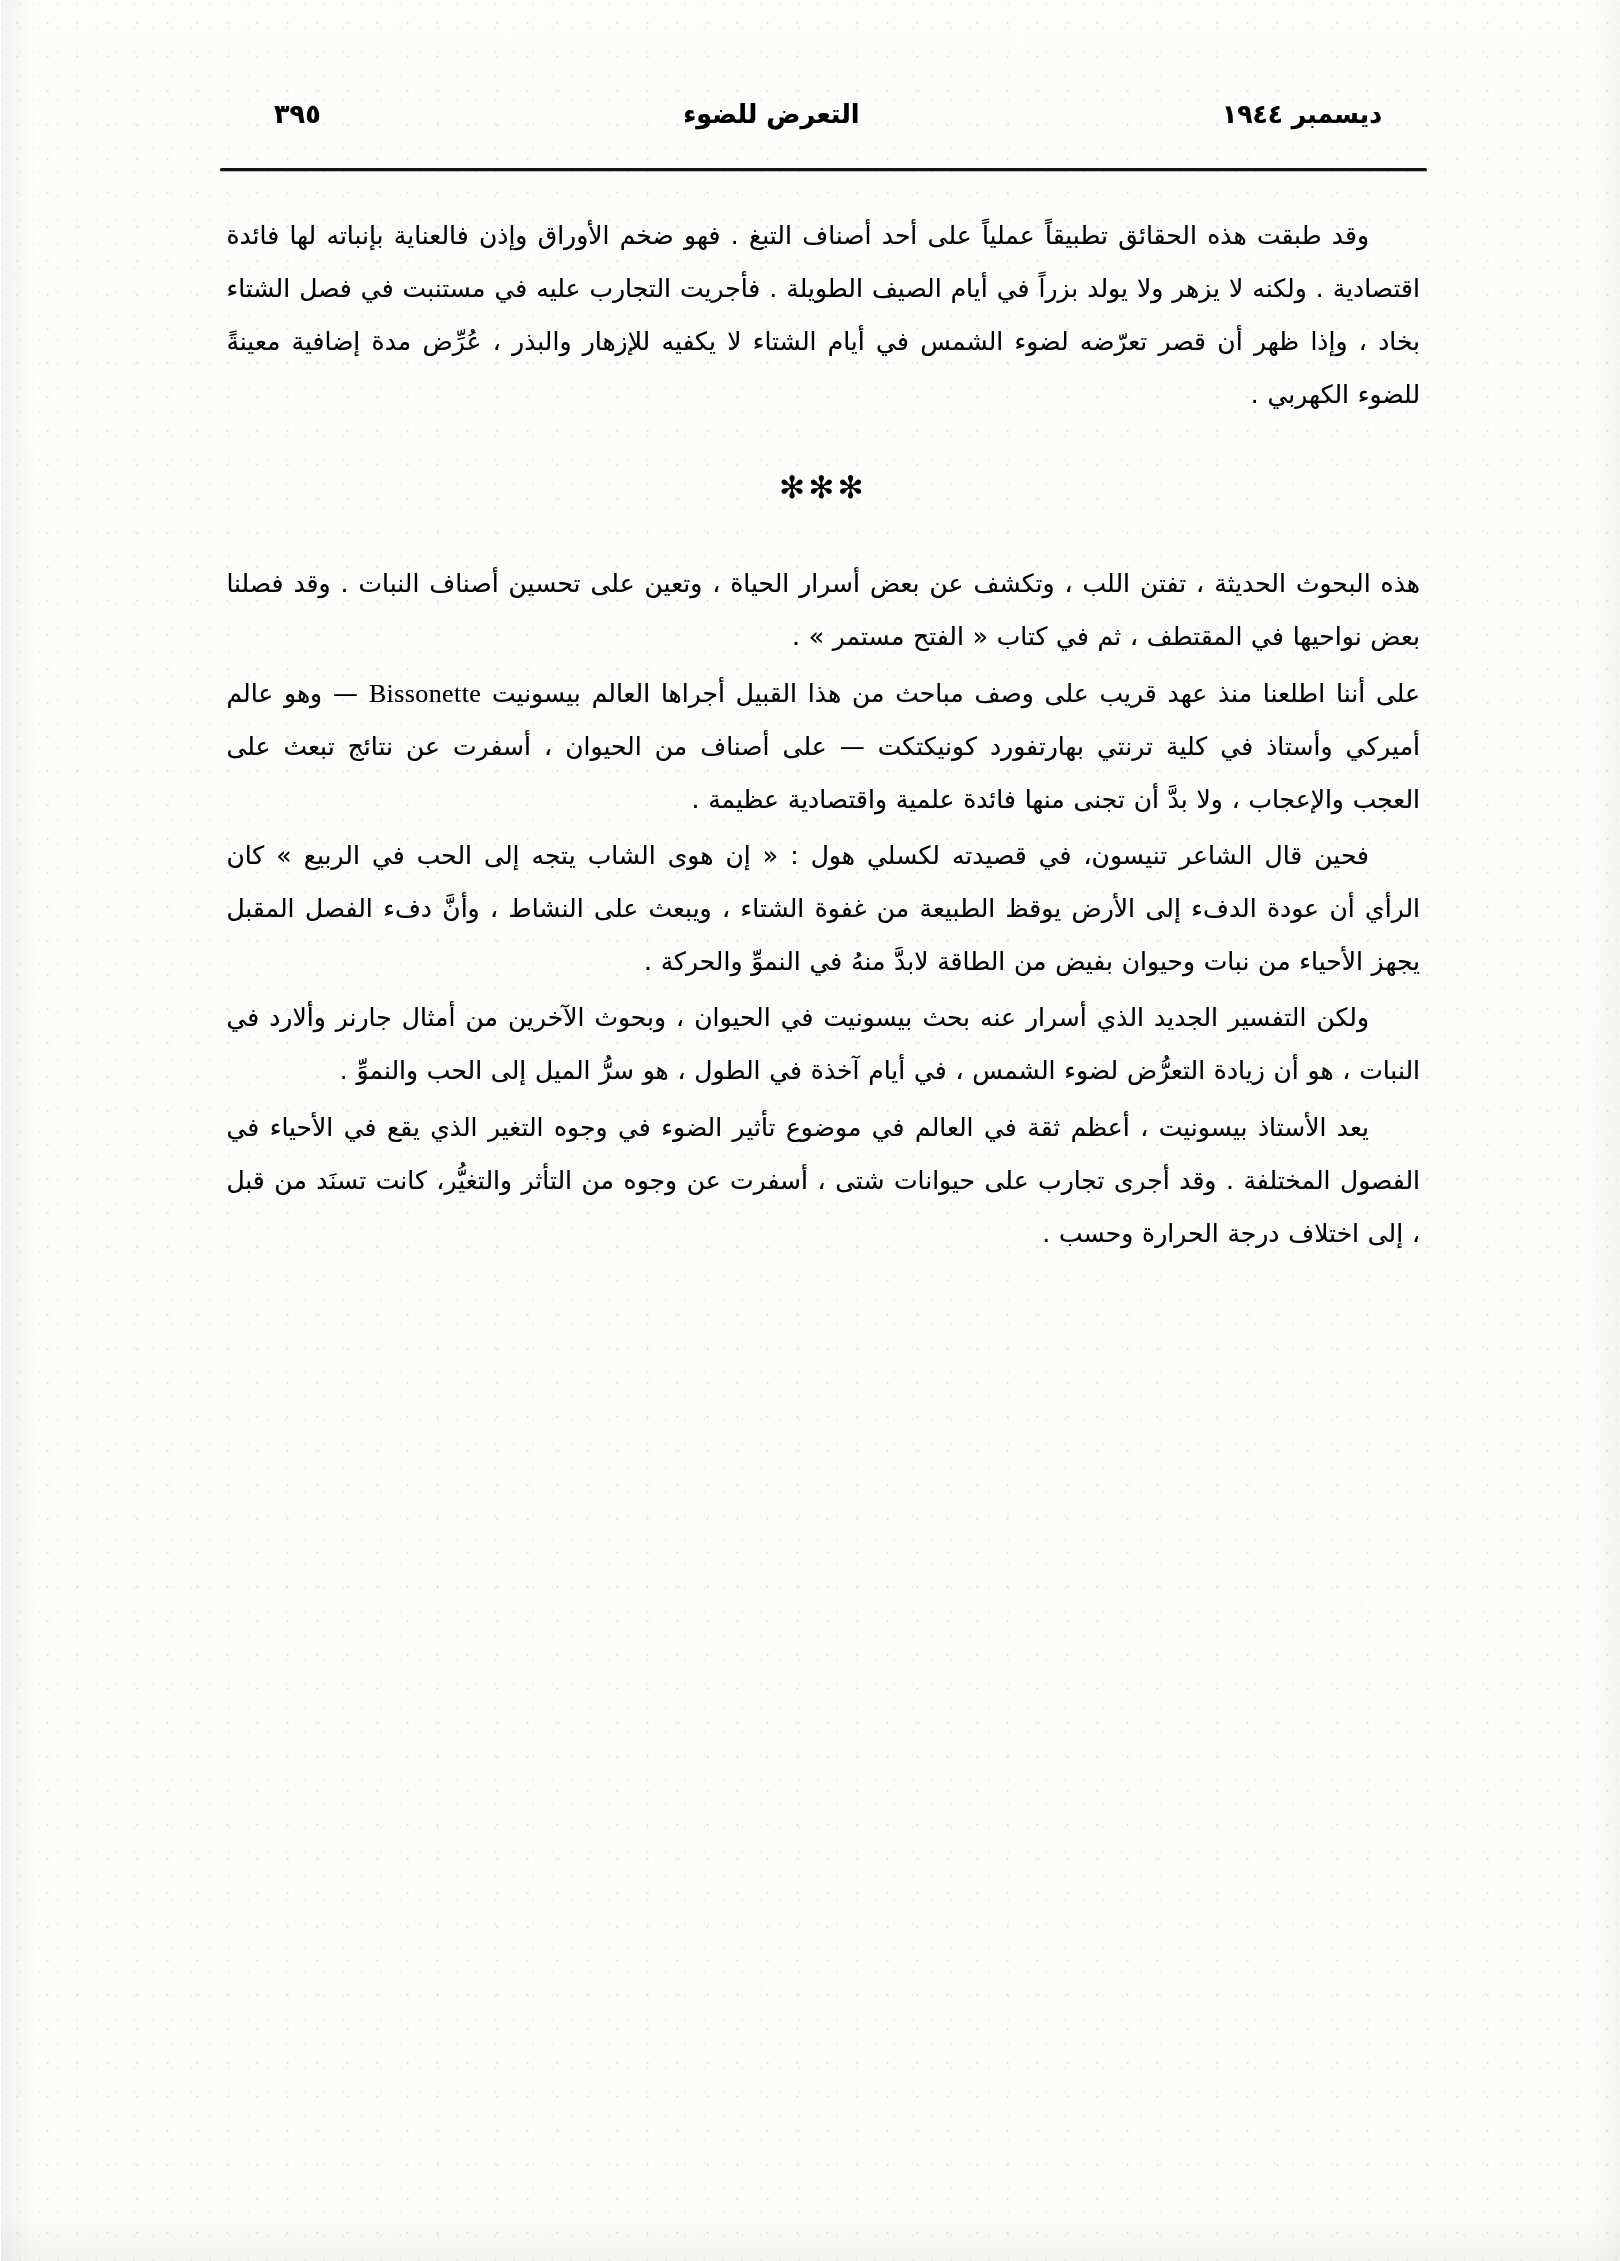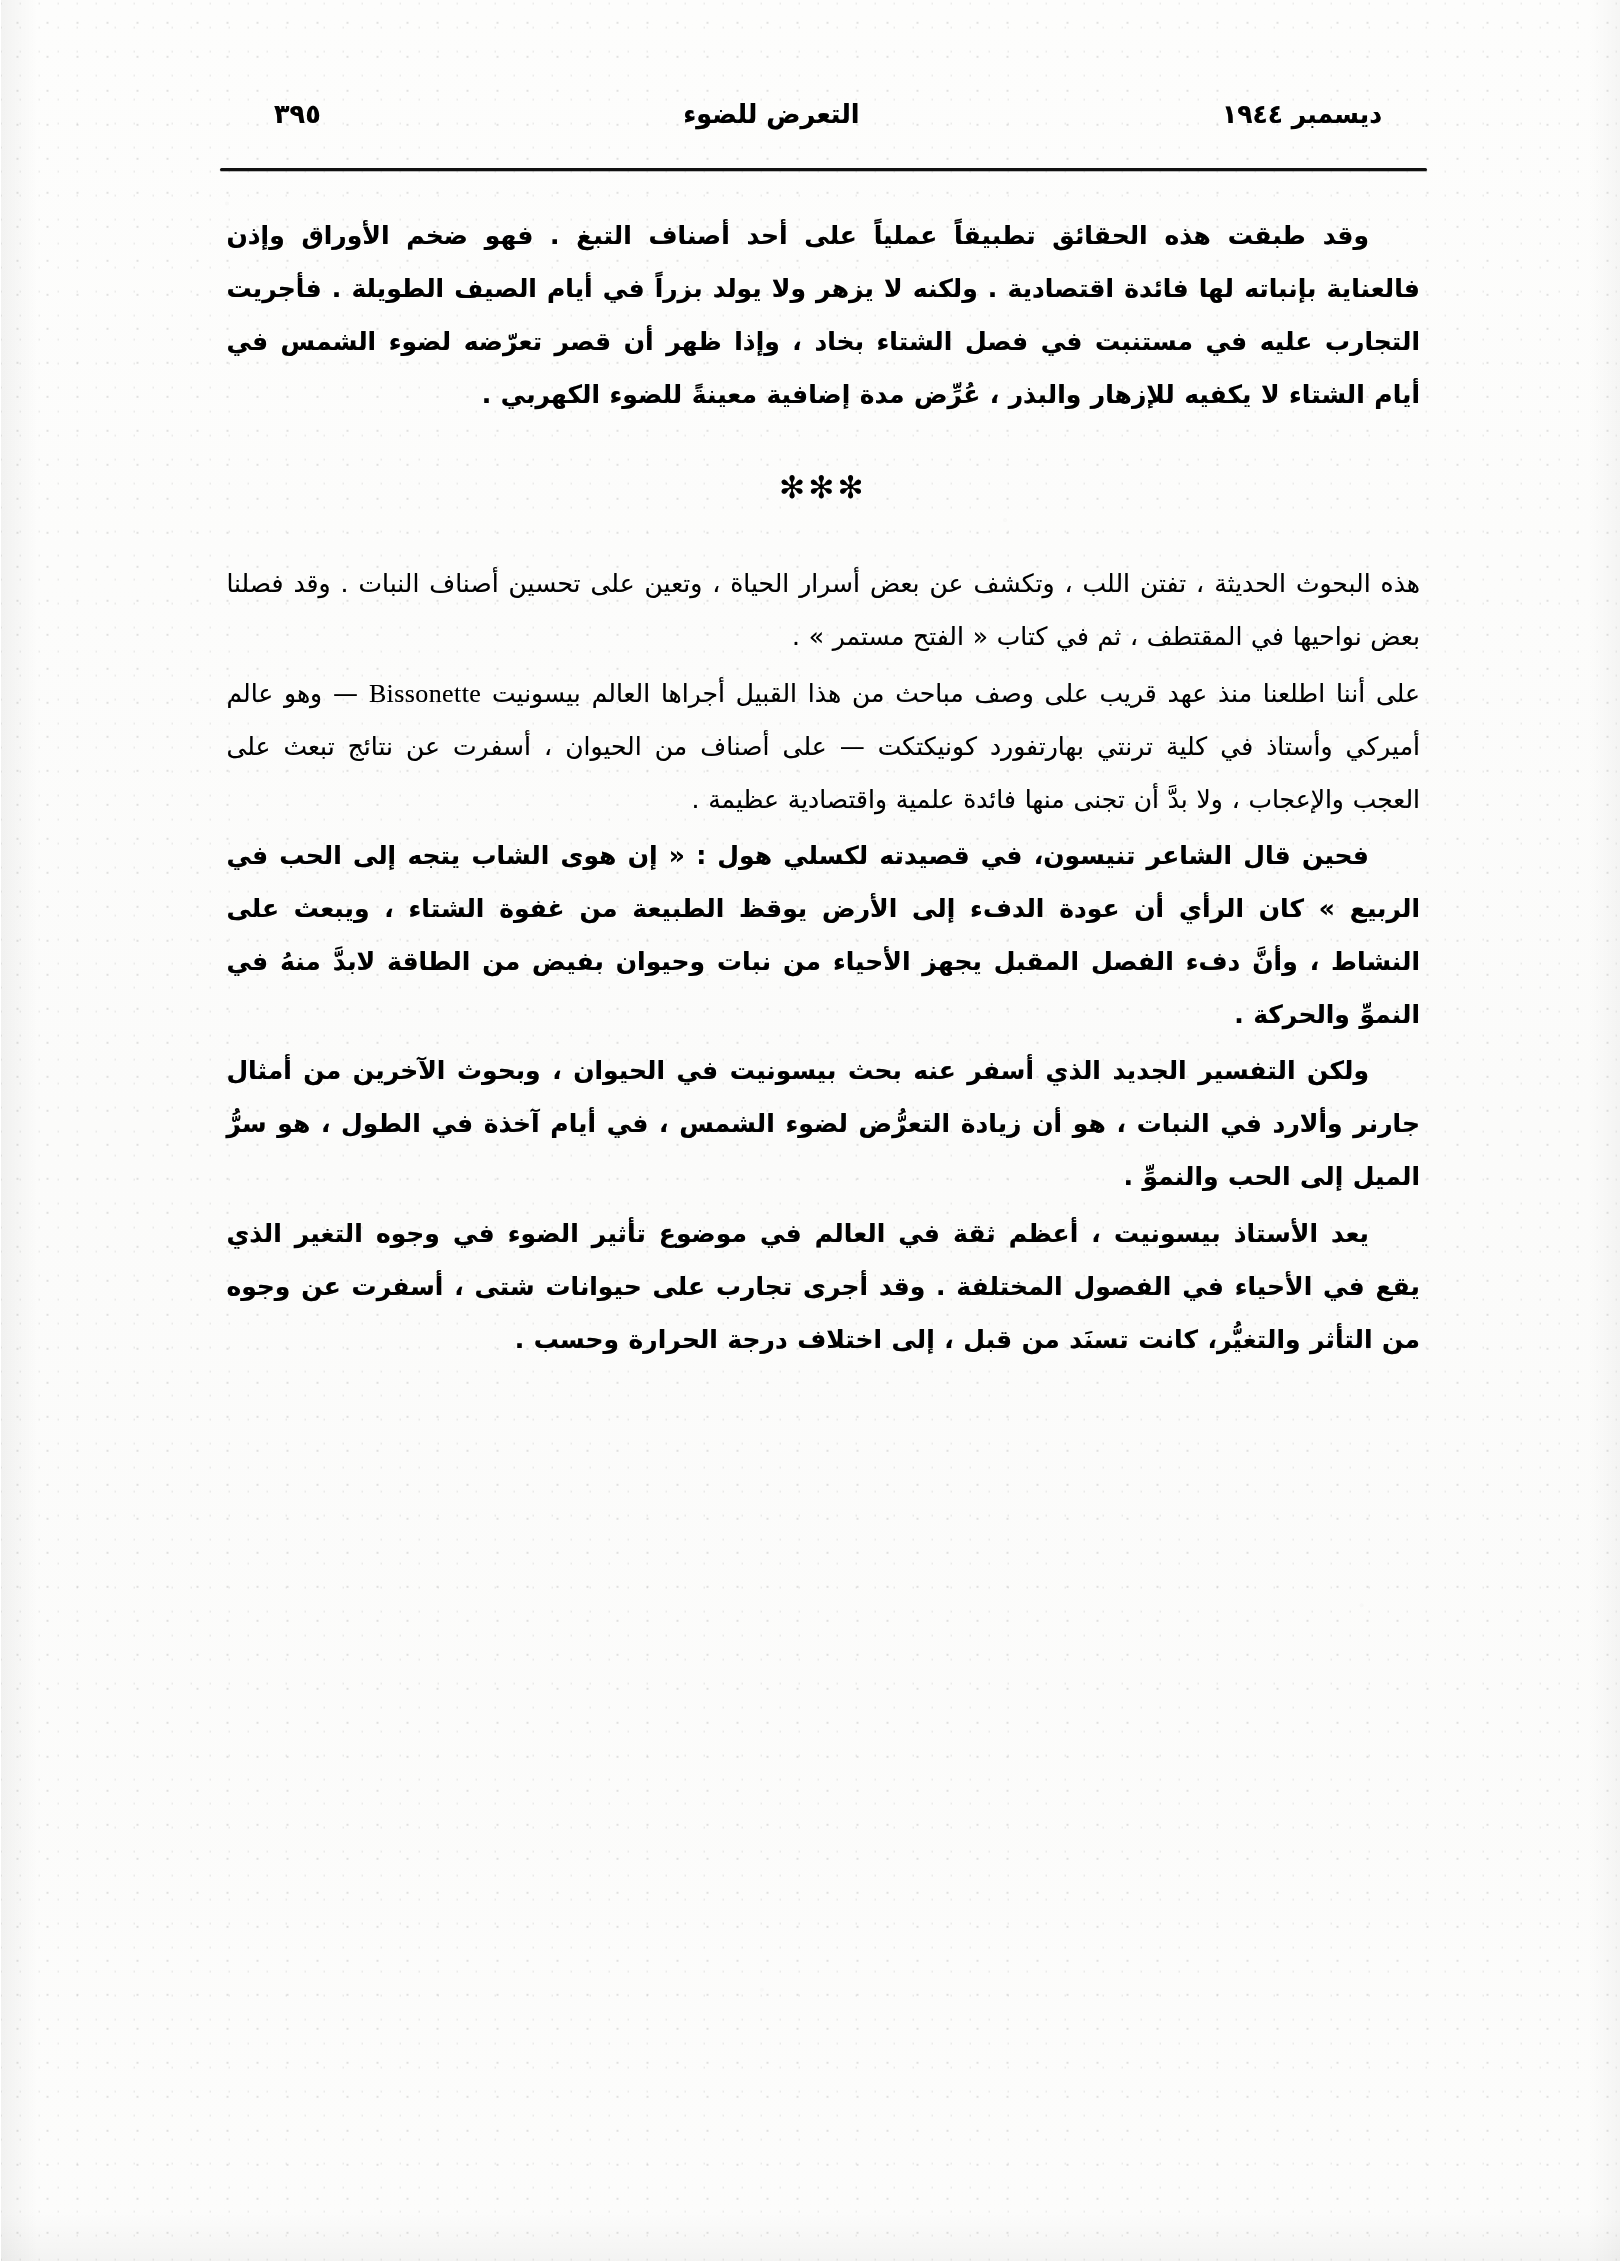--- a/index.html
+++ b/index.html
@@ -92,21 +92,21 @@
     font-family: "DejaVu Sans", sans-serif;
     font-size: 25px;
     line-height: 53px;
     color: #121212;
     text-align: justify;
     text-justify: inter-word;
     word-spacing: 0.8px;
     letter-spacing: 0px;
     text-indent: 0;
   }
-  p.para.indent { text-indent: 51px; font-weight: bold; }
+  p.para.indent { text-indent: 51px; }
 
   p.para .latin {
     font-family: "Liberation Serif", serif;
     font-size: 26px;
     letter-spacing: 0.4px;
     direction: ltr;
     unicode-bidi: isolate;
   }
 
   .sep-stars {
@@ -177,21 +177,21 @@
       <p class="para">هذه البحوث الحديثة ، تفتن اللب ، وتكشف عن بعض أسرار الحياة ، وتعين على تحسين أصناف النبات . وقد فصلنا بعض نواحيها في المقتطف ، ثم في كتاب « الفتح مستمر » .</p>
 
       <p class="para">
         <span>على أننا اطلعنا منذ عهد قريب على وصف مباحث من هذا القبيل أجراها العالم بيسونيت</span>
         <span class="latin">Bissonette</span>
         <span>— وهو عالم أميركي وأستاذ في كلية ترنتي بهارتفورد كونيكتكت — على أصناف من الحيوان ، أسفرت عن نتائج تبعث على العجب والإعجاب ، ولا بدَّ أن تجنى منها فائدة علمية واقتصادية عظيمة .</span>
       </p>
 
       <p class="para indent">فحين قال الشاعر تنيسون، في قصيدته لكسلي هول : « إن هوى الشاب يتجه إلى الحب في الربيع » كان الرأي أن عودة الدفء إلى الأرض يوقظ الطبيعة من غفوة الشتاء ، ويبعث على النشاط ، وأنَّ دفء الفصل المقبل يجهز الأحياء من نبات وحيوان بفيض من الطاقة لابدَّ منهُ في النموِّ والحركة .</p>
 
-      <p class="para indent">ولكن التفسير الجديد الذي أسفر عنه بحث بيسونيت في الحيوان ، وبحوث الآخرين من أمثال جارنر وألارد في النبات ، هو أن زيادة التعرُّض لضوء الشمس ، في أيام آخذة في الطول ، هو سرُّ الميل إلى الحب والنموِّ .</p>
+      <p class="para indent">ولكن التفسير الجديد الذي أسرار عنه بحث بيسونيت في الحيوان ، وبحوث الآخرين من أمثال جارنر وألارد في النبات ، هو أن زيادة التعرُّض لضوء الشمس ، في أيام آخذة في الطول ، هو سرُّ الميل إلى الحب والنموِّ .</p>
 
       <p class="para indent">يعد الأستاذ بيسونيت ، أعظم ثقة في العالم في موضوع تأثير الضوء في وجوه التغير الذي يقع في الأحياء في الفصول المختلفة . وقد أجرى تجارب على حيوانات شتى ، أسفرت عن وجوه من التأثر والتغيُّر، كانت تسنَد من قبل ، إلى اختلاف درجة الحرارة وحسب .</p>
 
 
     </div>
   </div>
 </div>
 
 
 </body></html>

